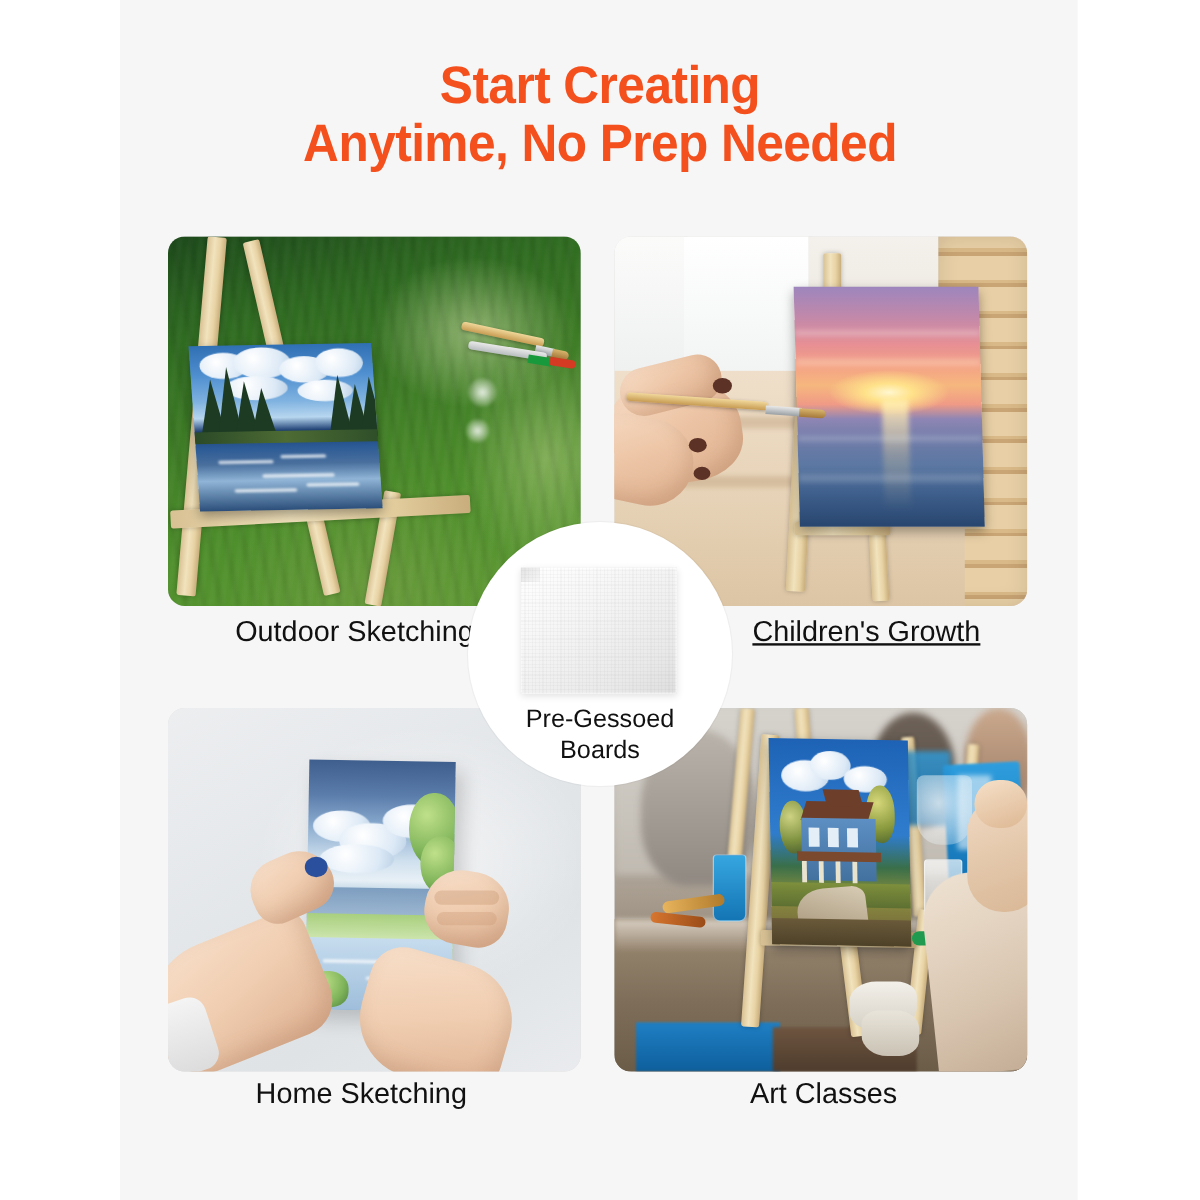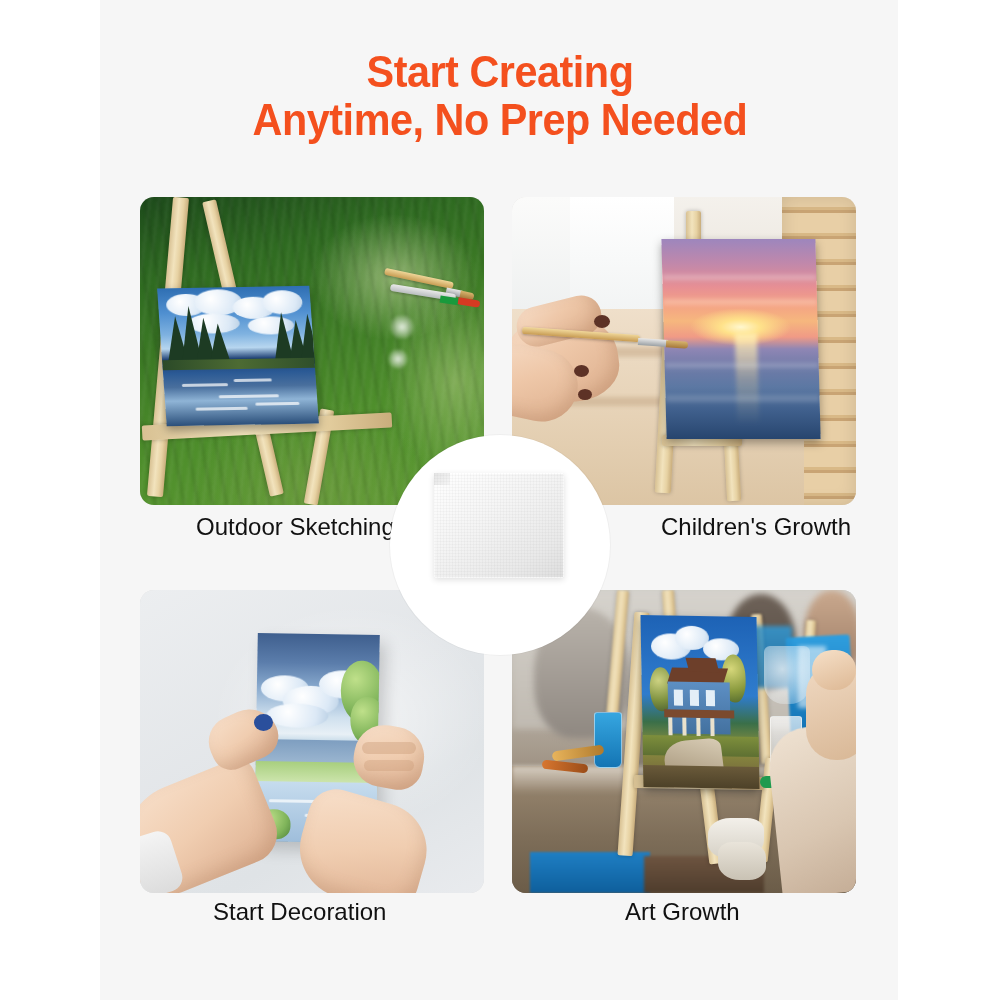--- a/index.html
+++ b/index.html
@@ -48,21 +48,21 @@
     font-size:24px;
     color:#111111;
     line-height:26px;
     white-space:nowrap;
   }
 
   
   .card-tl .photo{left:140px;top:197px;width:344px;height:308px;}
   .card-tl .caption{left:196px;top:514px;}
   .card-tr .photo{left:512px;top:197px;width:344px;height:308px;}
-  .card-tr .caption{left:661px;top:514px;}
+  .card-tr .caption{left:627px;top:514px;text-decoration:underline;}
   .card-bl .photo{left:140px;top:590px;width:344px;height:303px;}
   .card-bl .caption{left:213px;top:899px;}
   .card-br .photo{left:512px;top:590px;width:344px;height:303px;}
   .card-br .caption{left:625px;top:899px;}
 
   
   .scene{position:absolute;inset:0;}
   .lyr{position:absolute;}
 
   
@@ -383,21 +383,21 @@
         <div class="lyr arm" style="left:68px;top:122px;width:70px;height:52px;border-radius:30px 34px 26px 22px;transform:rotate(-24deg);"></div>
         <div class="lyr" style="left:114px;top:124px;width:19px;height:17px;border-radius:50%;background:#2a4f9c;"></div>
         <div class="lyr sleeve" style="left:-26px;top:246px;width:64px;height:62px;border-radius:14px;transform:rotate(-18deg);"></div>
 
         <div class="lyr arm" style="left:160px;top:208px;width:126px;height:104px;border-radius:28px 48px 30px 50px;transform:rotate(16deg);"></div>
         <div class="lyr arm" style="left:214px;top:136px;width:70px;height:62px;border-radius:30px 30px 24px 28px;transform:rotate(10deg);"></div>
         <div class="lyr" style="left:222px;top:152px;width:54px;height:12px;border-radius:8px;background:rgba(195,145,110,.35);"></div>
         <div class="lyr" style="left:224px;top:170px;width:50px;height:11px;border-radius:8px;background:rgba(195,145,110,.3);"></div>
       </div>
     </div>
-    <div class="caption">Start Decoration</div>
+    <div class="caption">Home Sketching</div>
   </div>
 
   <div class="card card-br">
     <div class="photo">
       <div class="scene">
         <div class="lyr s-class"></div>
         <div class="lyr" style="left:0;top:0;width:100%;height:46%;background:linear-gradient(180deg,#d6d3cd,#c0bab1);filter:blur(3px);"></div>
         <div class="person-blur" style="left:22px;top:18px;width:96px;height:130px;"></div>
         <div class="person-blur" style="left:214px;top:4px;width:70px;height:96px;background:linear-gradient(180deg,#6e6258,#534a42);"></div>
         <div class="person-blur" style="left:292px;top:0px;width:56px;height:86px;background:linear-gradient(180deg,#caa98e,#9a7a63);"></div>
@@ -450,21 +450,25 @@
         <div class="lyr" style="left:248px;top:186px;width:18px;height:12px;border-radius:6px;background:#1f9a4e;"></div>
         <div class="lyr" style="left:268px;top:190px;width:16px;height:11px;border-radius:6px;background:#1a5fb4;"></div>
         <div class="lyr" style="left:196px;top:228px;width:56px;height:40px;border-radius:40% 30% 45% 35%;background:linear-gradient(180deg,#f3f0ea,#d6d1c6);"></div>
         <div class="lyr" style="left:206px;top:252px;width:48px;height:38px;border-radius:30% 40% 35% 45%;background:linear-gradient(180deg,#e9e4da,#c9c2b4);"></div>
 
         <div class="beige-sleeve" style="left:262px;top:136px;width:96px;height:168px;border-radius:40px 18px 0 0;transform:rotate(-6deg);"></div>
         <div class="beige-sleeve" style="left:294px;top:74px;width:62px;height:96px;border-radius:30px;background:linear-gradient(160deg,#f0d9c2,#d8b795);"></div>
         <div class="lyr" style="left:300px;top:60px;width:44px;height:40px;border-radius:24px;background:linear-gradient(160deg,#f6e0c8,#ddb894);filter:blur(.5px);"></div>
       </div>
     </div>
-    <div class="caption">Art Growth</div>
+    <div class="caption">Art Classes</div>
   </div>
 
   <div class="badge">
     <div class="badge-board">
       <div class="badge-board-fold"></div>
     </div>
+    <div class="badge-label">
+      <span>Pre-Gessoed</span><br>
+      <span>Boards</span>
+    </div>
   </div>
 </div>
 
 </body></html>

